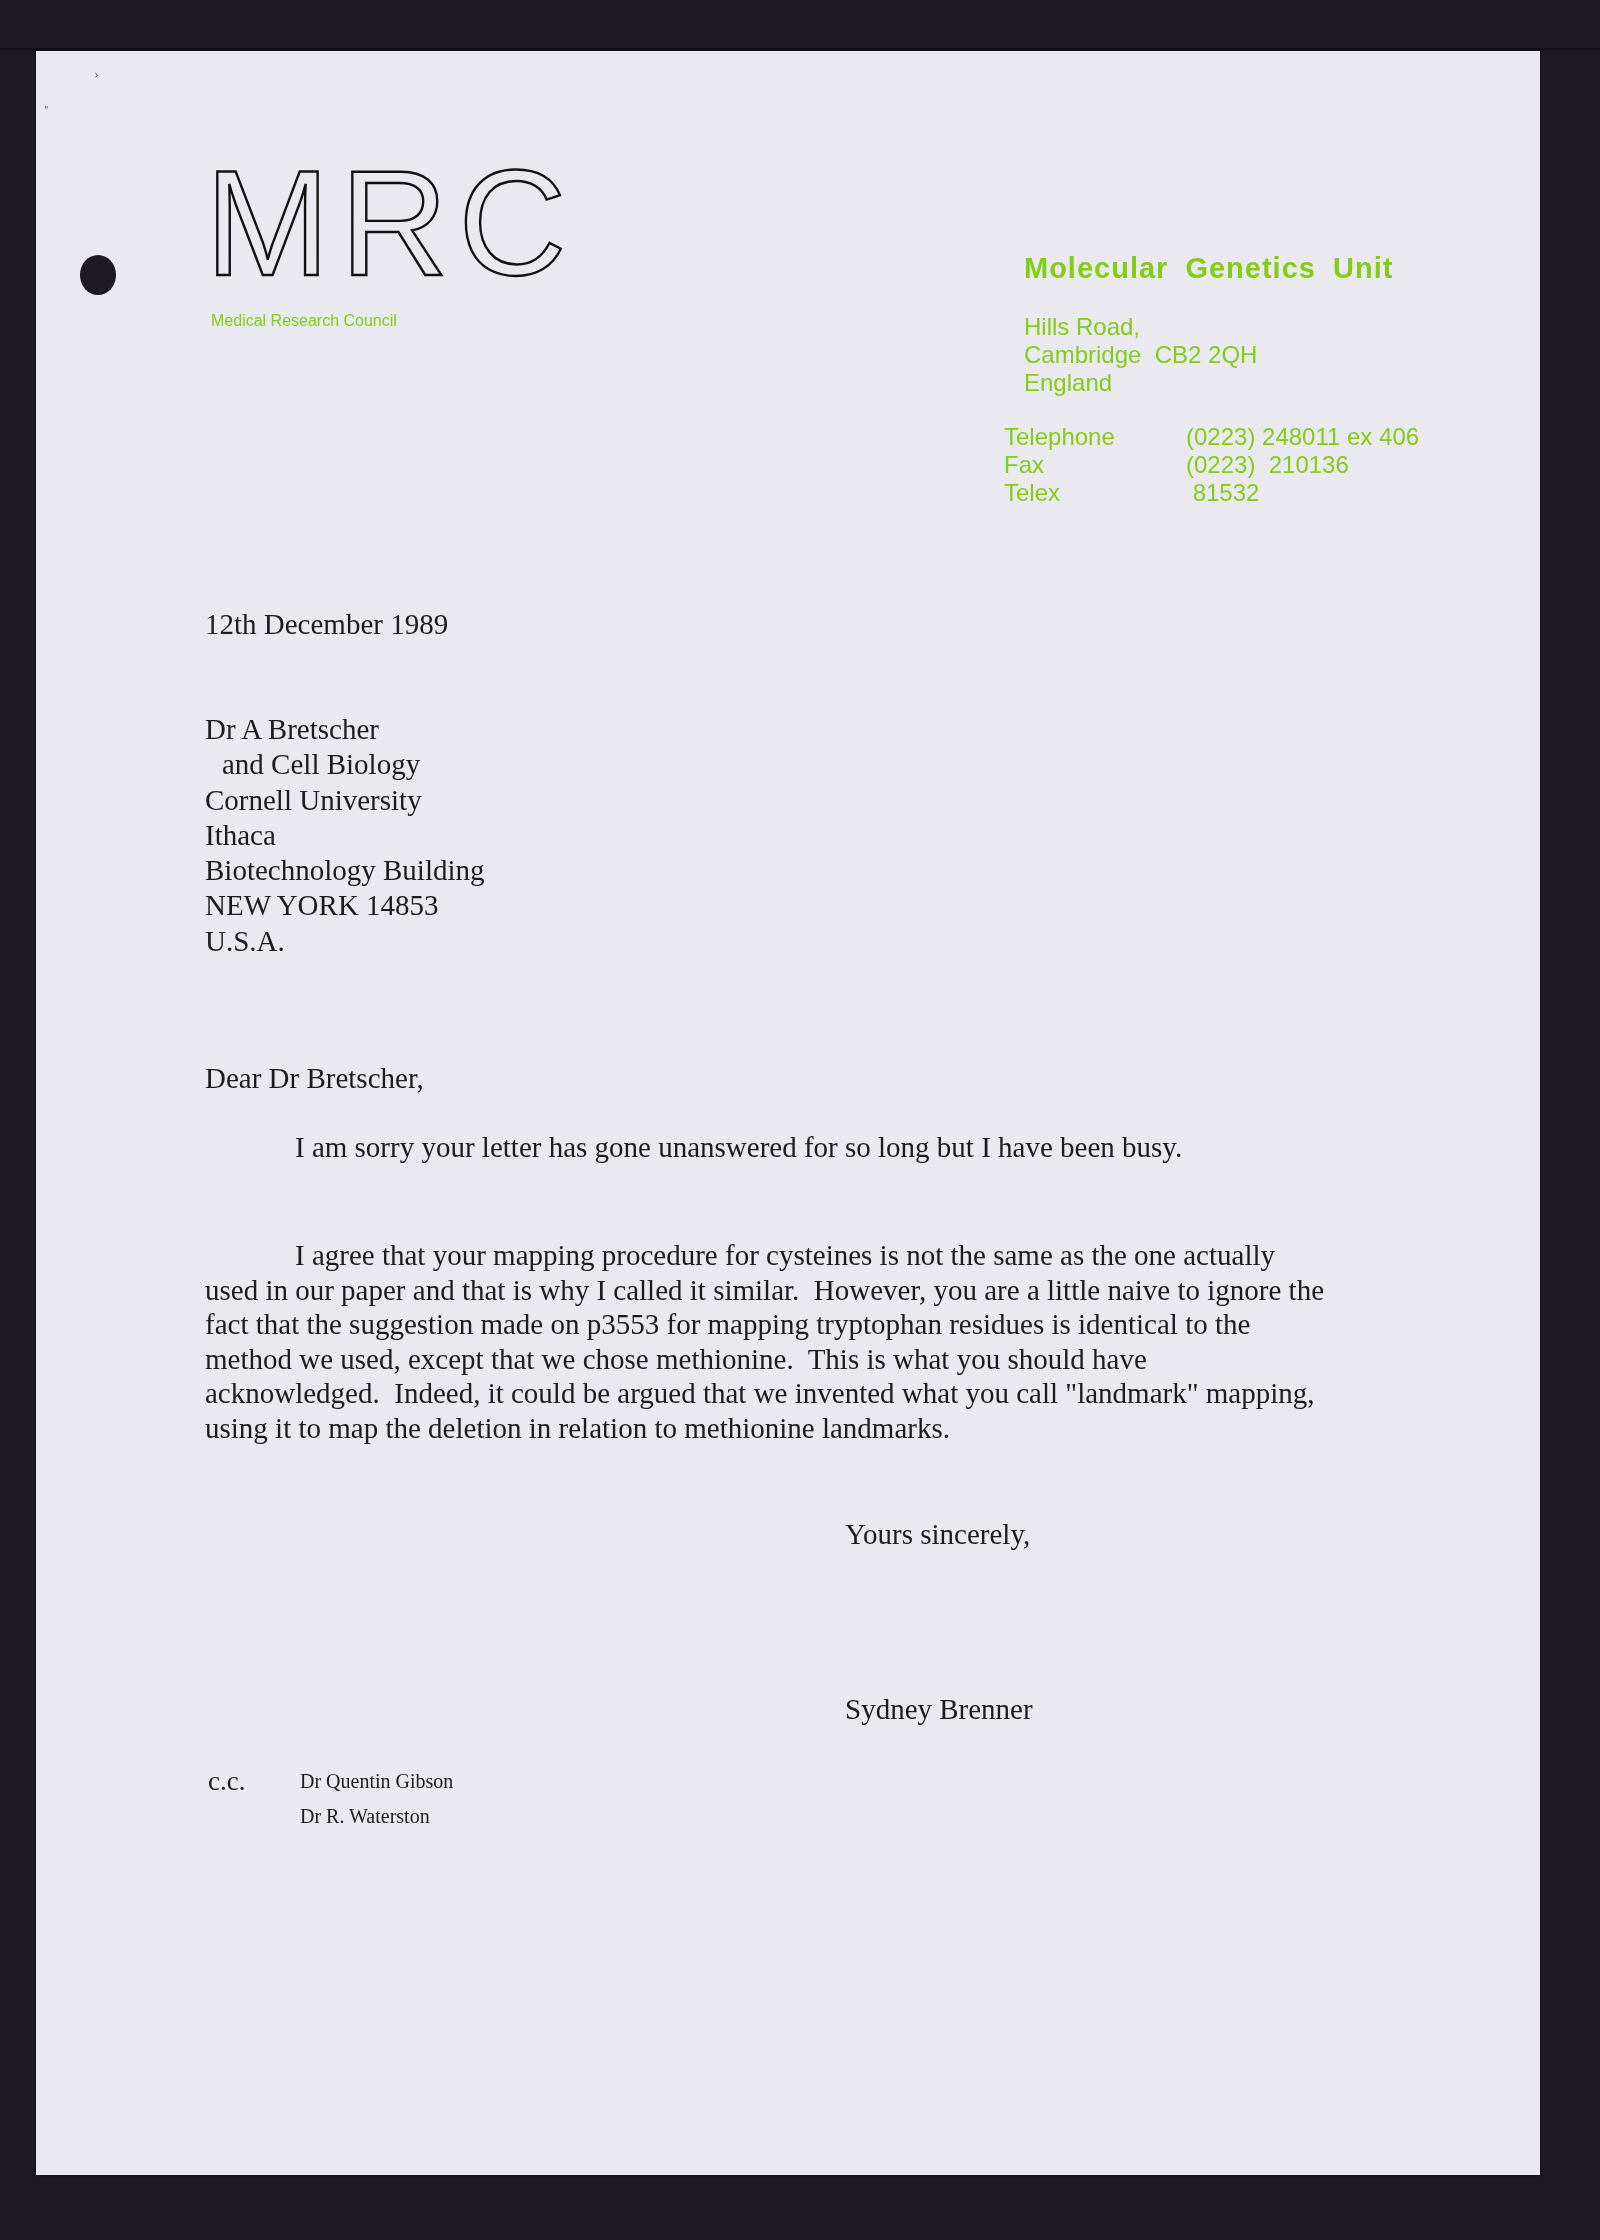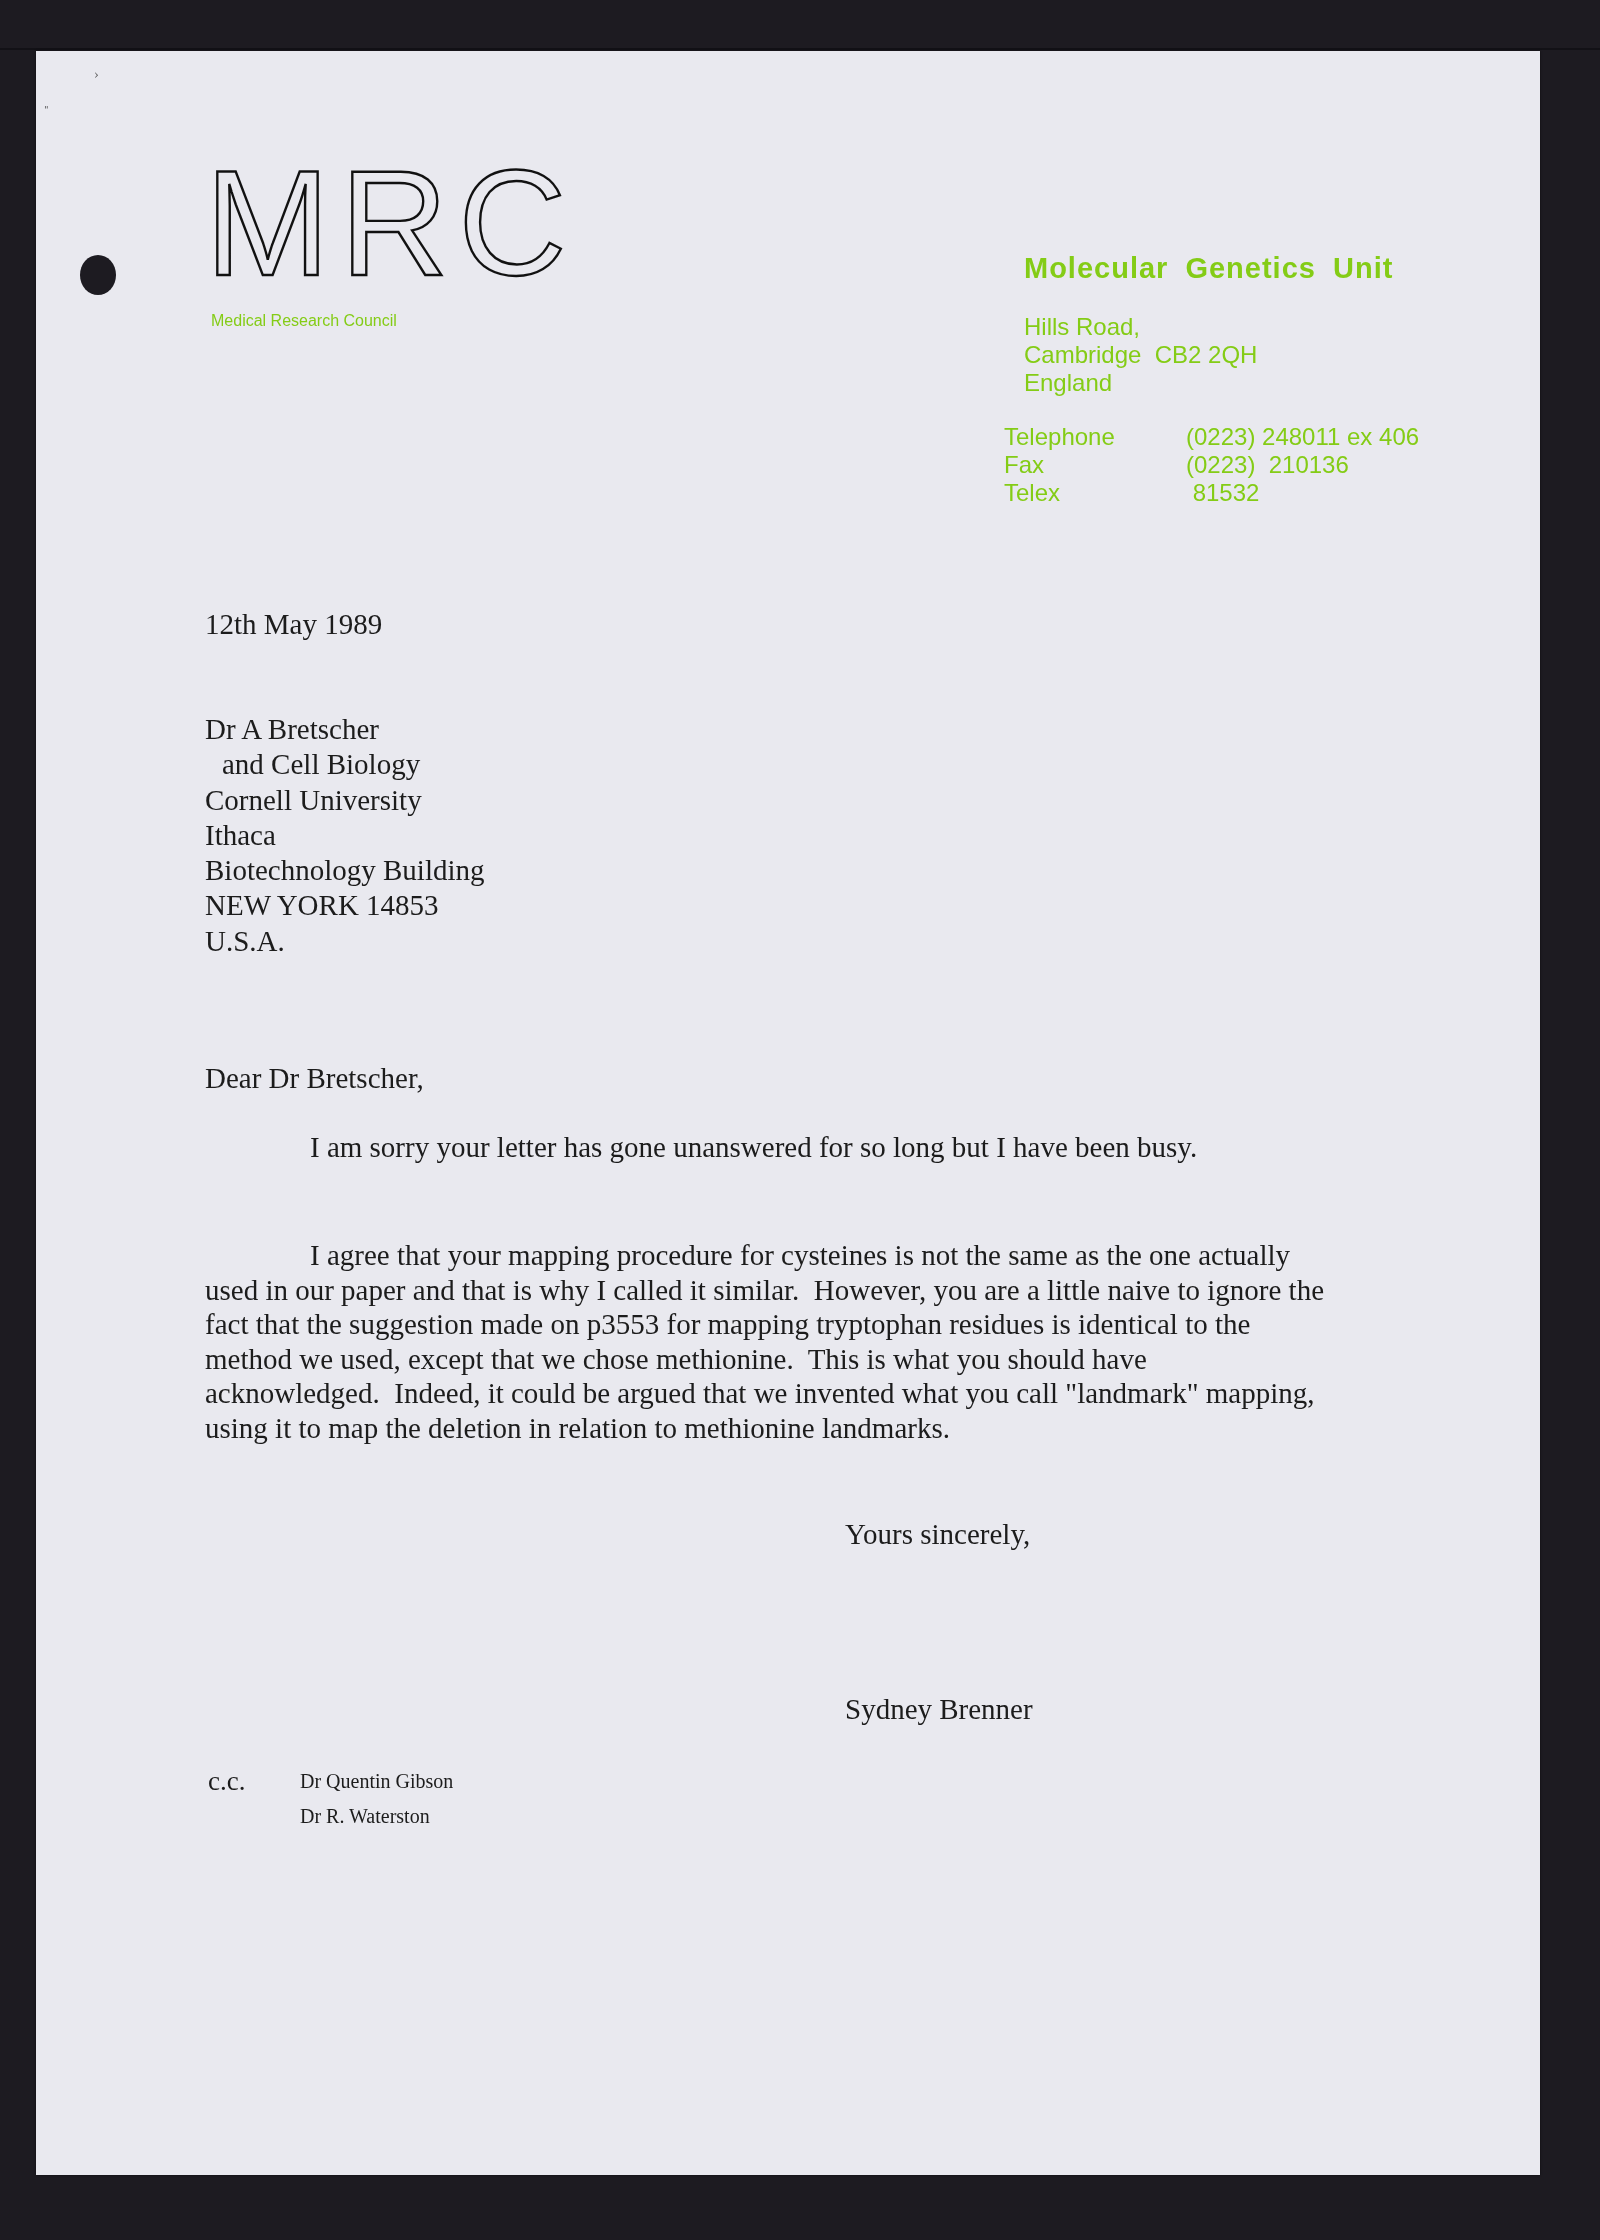--- a/index.html
+++ b/index.html
@@ -43,21 +43,21 @@
     .recipient { position: absolute; left: 205px; top: 712px; font-size: 29px; line-height: 35.3px; }
     .recipient .indent { padding-left: 17px; }
 
     .salutation { position: absolute; left: 205px; top: 1062px; font-size: 29px; }
     .body-text {
       position: absolute; left: 205px; width: 1120px;
       font-size: 29px; line-height: 34.5px; text-align: left;
     }
     .p1 { top: 1130px; }
     .p2 { top: 1238px; }
-    .body-text .first { padding-left: 90px; margin-left: 15px; }
+    .body-text .first { padding-left: 90px; }
 
     .closing { position: absolute; left: 845px; top: 1518px; font-size: 29px; }
     .signature { position: absolute; left: 845px; top: 1693px; font-size: 29px; }
 
     .cc-label { position: absolute; left: 208px; top: 1766px; font-size: 27px; }
     .cc-list { position: absolute; left: 300px; top: 1764px; font-size: 20px; line-height: 35px; }
   </style>
 </head>
 <body>
 
@@ -86,21 +86,21 @@
   <div class="contact-row">
     <span class="contact-label">Fax</span>
     <span style="white-space:pre;">(0223)  210136</span>
   </div>
   <div class="contact-row">
     <span class="contact-label">Telex</span>
     <span style="white-space:pre;"> 81532</span>
   </div>
 </div>
 
-<div class="date serif">12th May 1989</div>
+<div class="date serif">12th December 1989</div>
 
 <div class="recipient serif">
   <div>Dr A Bretscher</div>
   <div class="indent">and Cell Biology</div>
   <div>Cornell University</div>
   <div>Ithaca</div>
   <div>Biotechnology Building</div>
   <div>NEW YORK 14853</div>
   <div>U.S.A.</div>
 </div>

